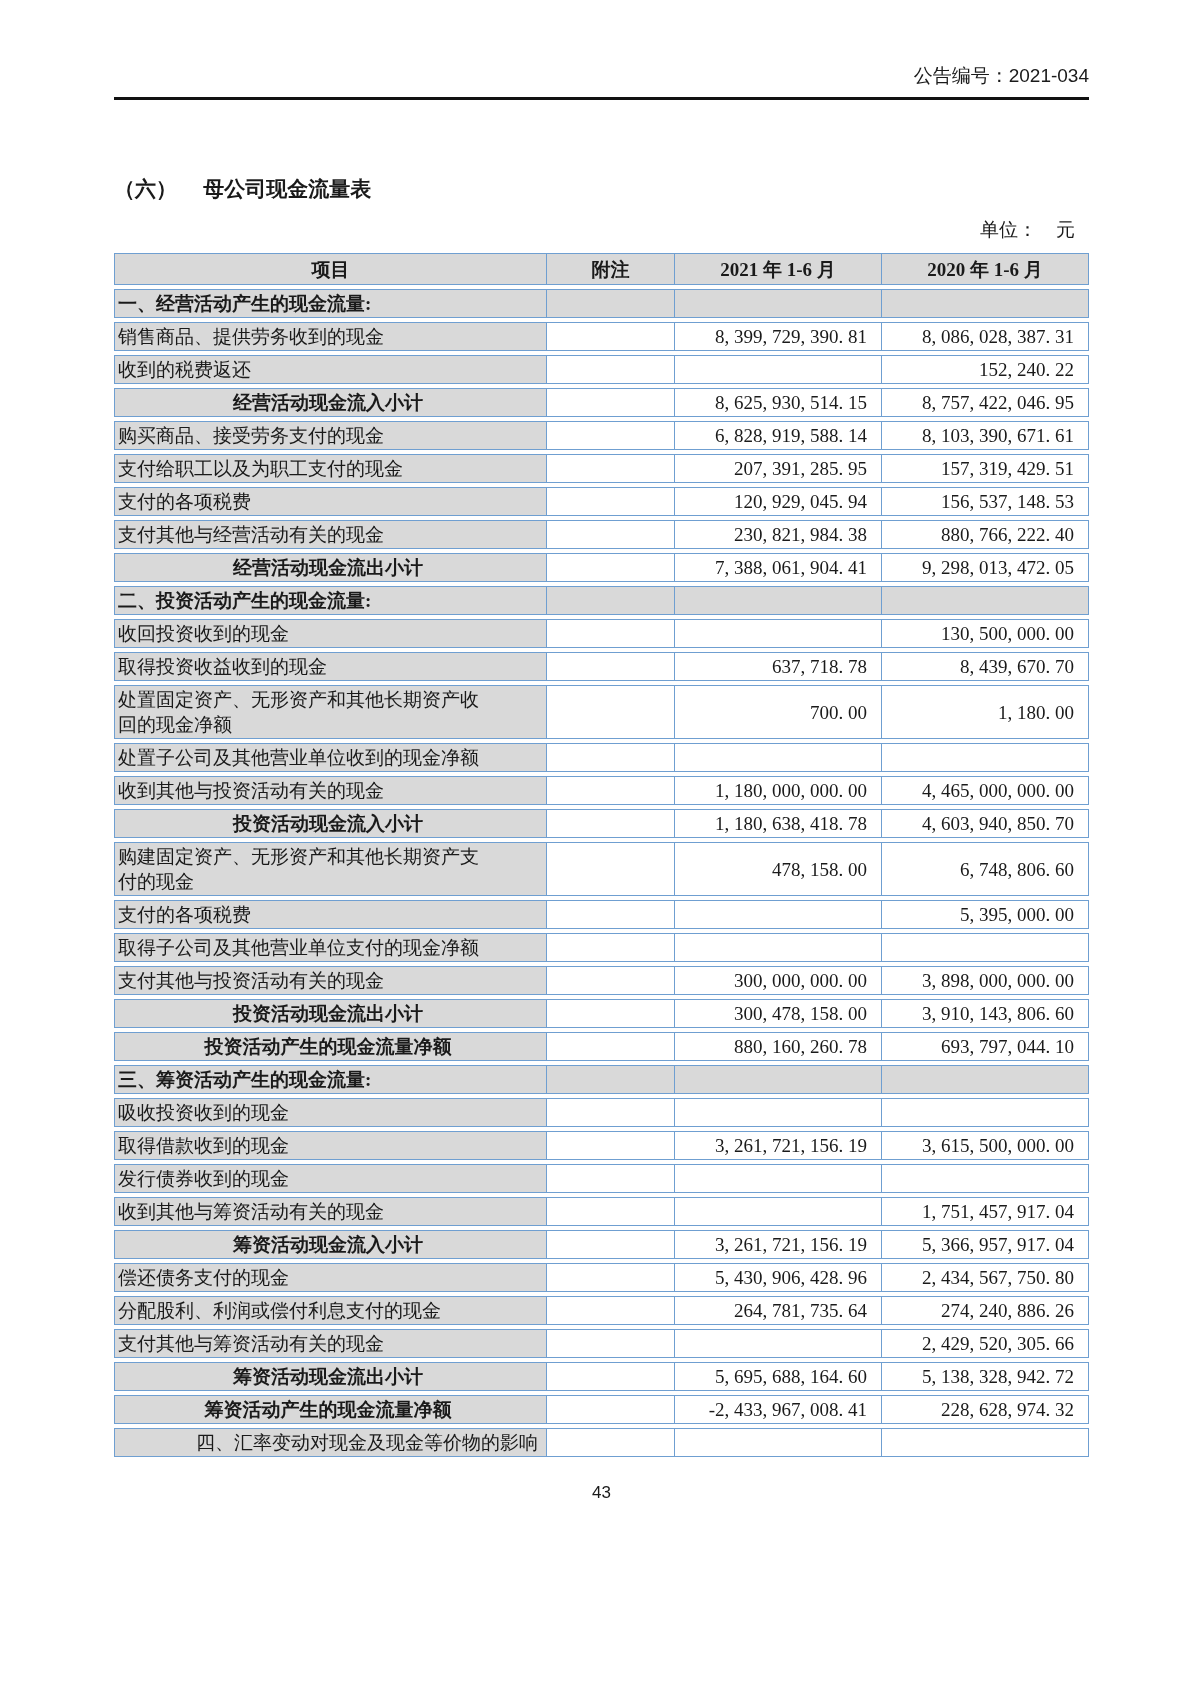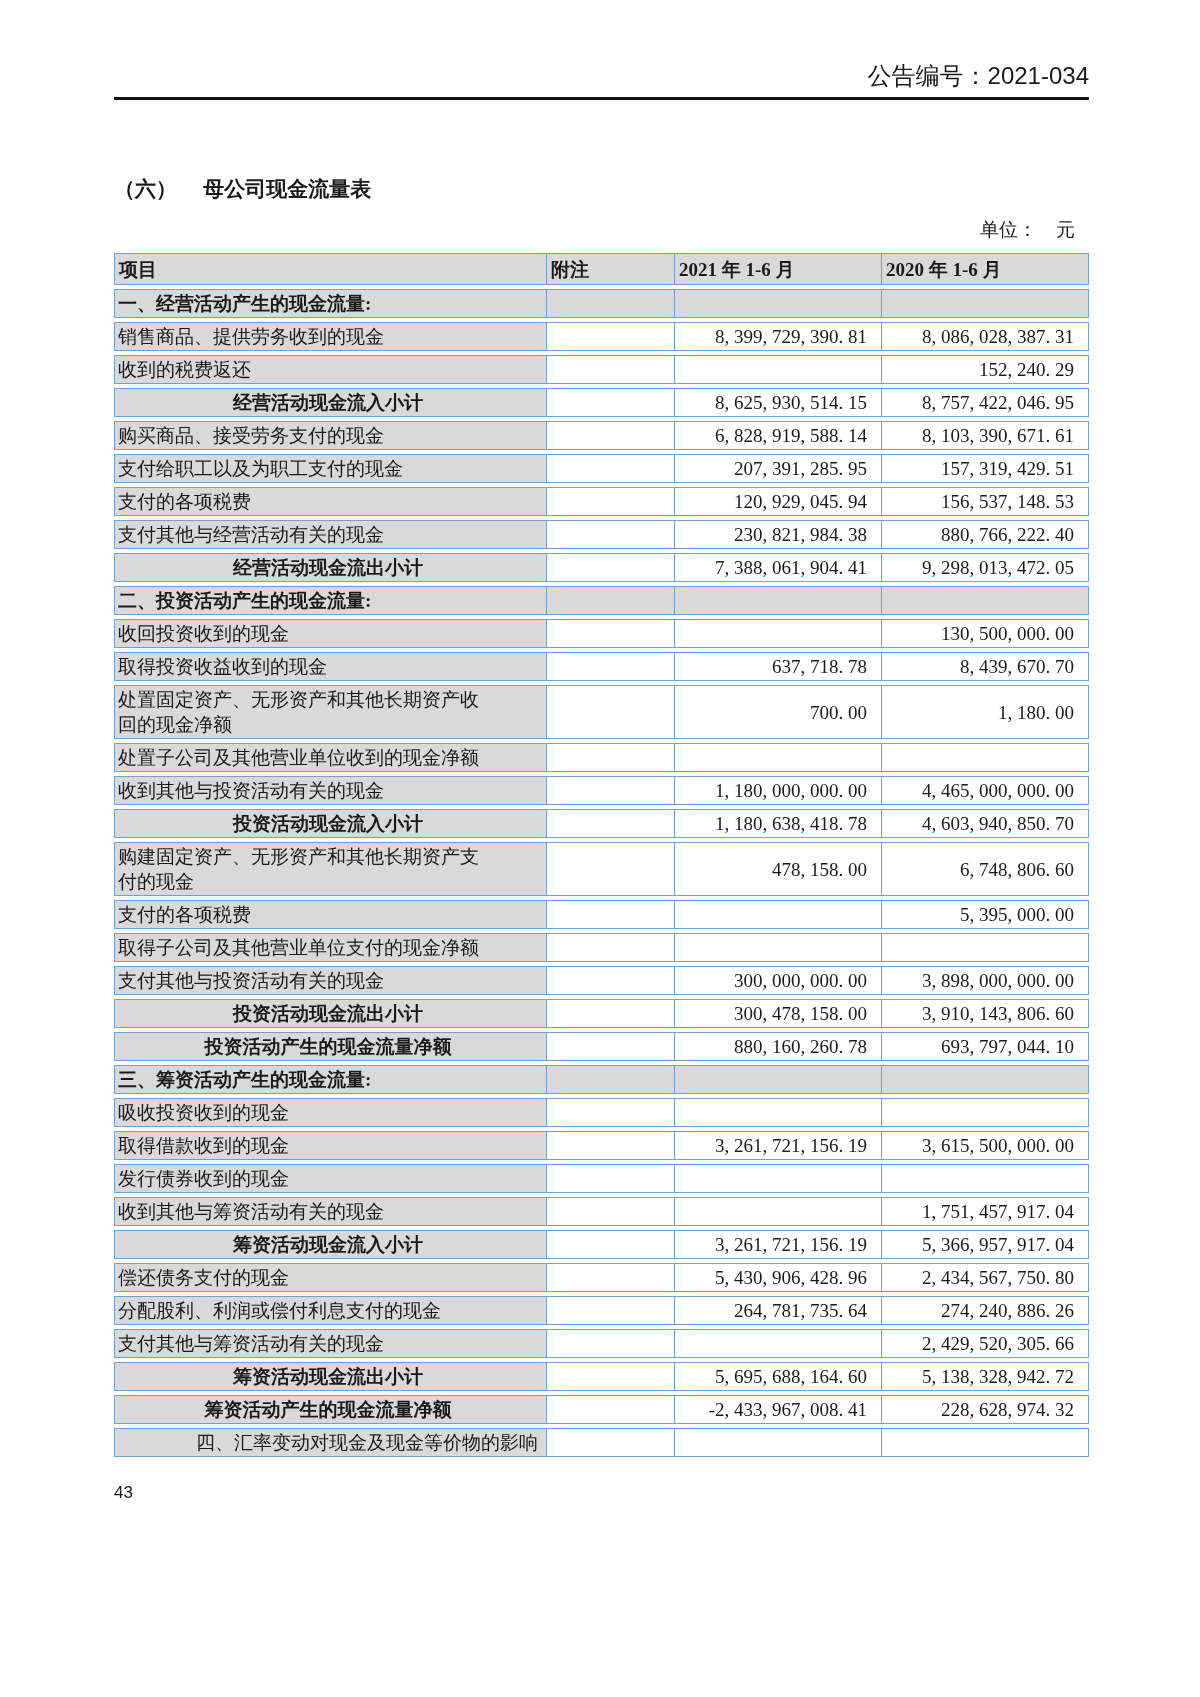--- a/index.html
+++ b/index.html
@@ -16,21 +16,21 @@
     color:var(--ink);
     font-family:"Liberation Serif","DejaVu Serif",serif;
     padding:0 111px 0 114px;
     position:relative;
     overflow:hidden;
   }
   .doc-header{
     padding-top:64px;
     text-align:right;
     font-family:"Liberation Sans","DejaVu Sans",sans-serif;
-    font-size:24px;
+    font-size:19px;
     line-height:24px;
   }
   .header-rule{
     height:0;
     border-bottom:3px solid #111111;
     margin-top:9px;
   }
   .page-title{
     margin-top:76px;
     font-size:21px;
@@ -64,21 +64,21 @@
     vertical-align:middle;
     height:25px;
     line-height:25px;
     padding:1px 4px;
     overflow:hidden;
   }
   th:last-child,td:last-child{border-right:1.5px solid var(--line);}
   th{
     background:var(--shade);
     font-weight:bold;
-    text-align:left;
+    text-align:center;
     height:32px;
   }
   td.col-item{
     text-align:left;
     padding-left:3px;
     padding-right:8px;
     white-space:pre-line;
   }
   td.col-v1,td.col-v2{
     text-align:right;
@@ -95,21 +95,21 @@
     background:var(--shade);
     font-weight:bold;
   }
   tr.section-plain td.col-item{
     background:var(--shade);
     font-weight:normal;
     text-align:right;
   }
   .page-number{
     margin-top:22px;
-    text-align:left;
+    text-align:center;
     font-family:"Liberation Sans","DejaVu Sans",sans-serif;
     font-size:17px;
   }
 </style>
 </head>
 <body>
 
 <div class="page">
 
   <div class="doc-header">公告编号：2021-034</div>
@@ -144,21 +144,21 @@
         <tr class="item">
           <td class="col-item">销售商品、提供劳务收到的现金</td>
           <td class="col-note"></td>
           <td class="col-v1">8, 399, 729, 390. 81</td>
           <td class="col-v2">8, 086, 028, 387. 31</td>
         </tr>
         <tr class="item">
           <td class="col-item">收到的税费返还</td>
           <td class="col-note"></td>
           <td class="col-v1"></td>
-          <td class="col-v2">152, 240. 29</td>
+          <td class="col-v2">152, 240. 22</td>
         </tr>
         <tr class="subtotal">
           <td class="col-item">经营活动现金流入小计</td>
           <td class="col-note"></td>
           <td class="col-v1">8, 625, 930, 514. 15</td>
           <td class="col-v2">8, 757, 422, 046. 95</td>
         </tr>
         <tr class="item">
           <td class="col-item">购买商品、接受劳务支付的现金</td>
           <td class="col-note"></td>

